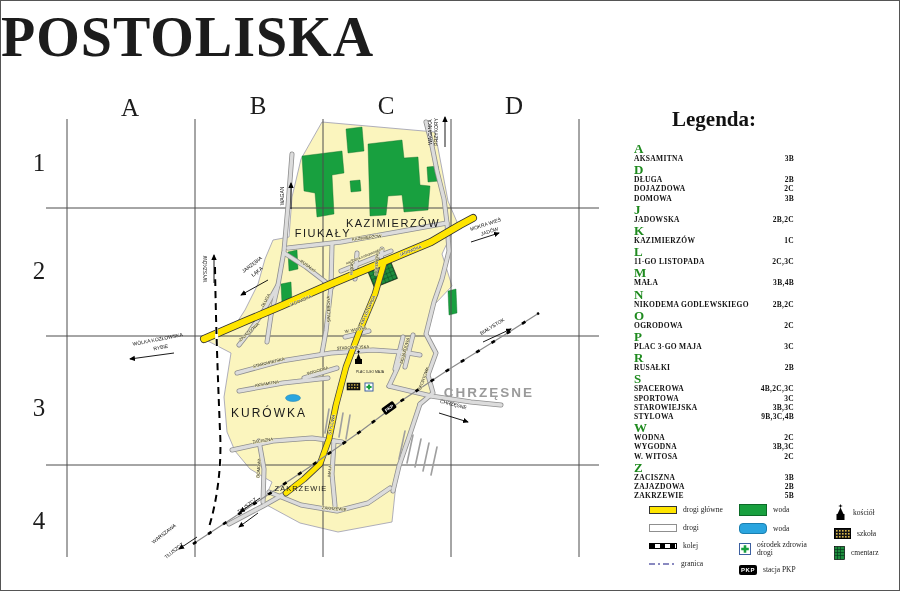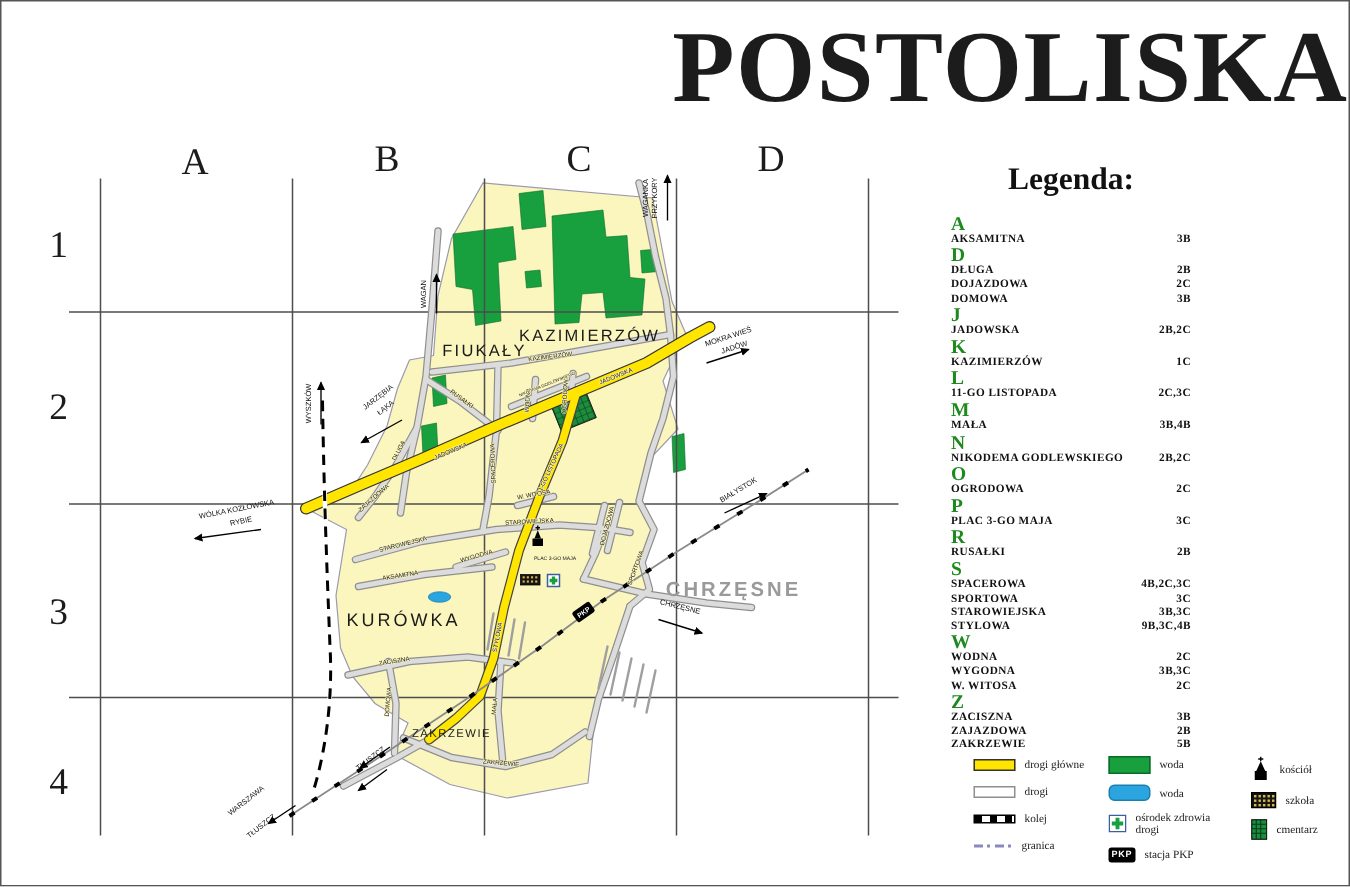--- a/index.html
+++ b/index.html
@@ -1,19 +1,19 @@
 <!DOCTYPE html>
 <html><head>
 <meta charset="utf-8">
 <style>
   html,body{margin:0;padding:0;background:#e8e8e8}
   .sheet{position:relative;width:900px;height:591px;background:#fff;border:1px solid #555;
          box-sizing:border-box;font-family:"Liberation Serif",serif;overflow:hidden}
-  .title{position:absolute;top:4px;left:0;width:100%;text-align:right;margin:0;
-         font-size:68px;font-weight:bold;letter-spacing:1px;color:#1c1c1c;
+  .title{position:absolute;top:4px;left:0;width:100%;text-align:left;margin:0;
+         font-size:56px;font-weight:bold;letter-spacing:1px;color:#1c1c1c;
          font-family:"Liberation Serif",serif}
   svg.map{position:absolute;left:0;top:0}
 
   
   .legend{position:absolute;left:633px;top:106px;width:160px}
   .legend-title{font-size:21px;font-weight:bold;text-align:center;margin:0 0 10px 0;color:#111}
   .lg-letter{color:#1e8a1e;font-weight:bold;font-size:13px;line-height:11px;padding-top:1px}
   .lg-row{display:flex;justify-content:space-between;font-size:7.5px;font-weight:bold;
           line-height:9.2px;letter-spacing:.3px;color:#111}
   .lg-ref{text-align:center;white-space:nowrap}

